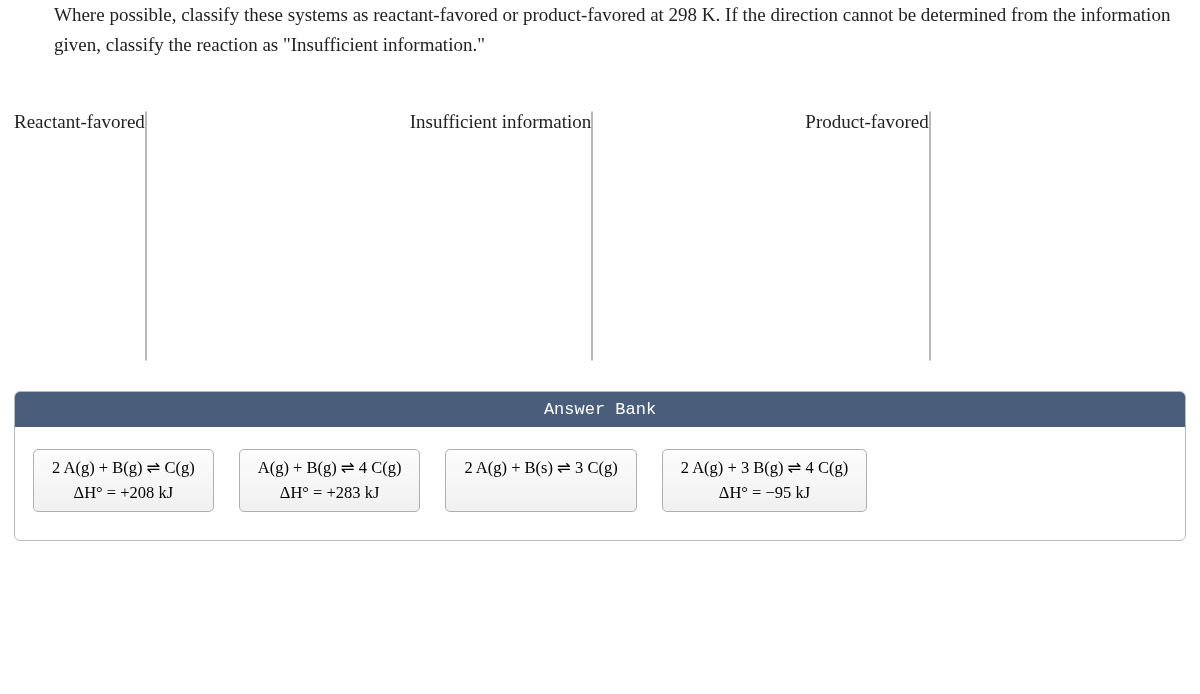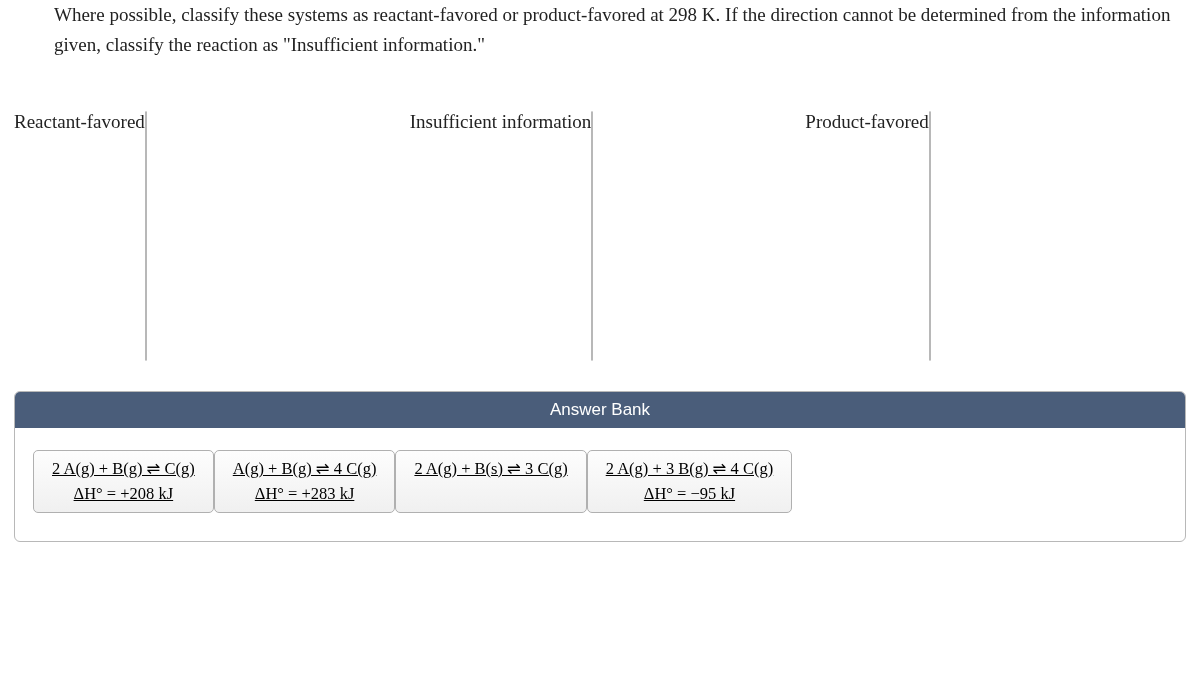--- a/index.html
+++ b/index.html
@@ -48,27 +48,27 @@
       border-radius: 6px;
       overflow: hidden;
       margin: 0 4px;
     }
     .answer-bank-header {
       background: #4a5d7a;
       color: #fff;
       text-align: center;
       padding: 8px;
       font-size: 17px;
-      font-family: Liberation Sans, sans-serif;
+      font-family: Liberation Mono, monospace;
     }
     .answer-bank-items {
       display: flex;
+      gap: 25px;
       padding: 22px 18px 28px 18px;
       flex-wrap: wrap;
-      text-decoration: underline;
     }
     .answer-item {
       border: 1px solid #b0b0b0;
       border-radius: 5px;
       background: linear-gradient(#fdfdfd, #f0f0f0);
       padding: 6px 18px;
       text-align: center;
       font-size: 16.5px;
       line-height: 1.5;
       cursor: move;

